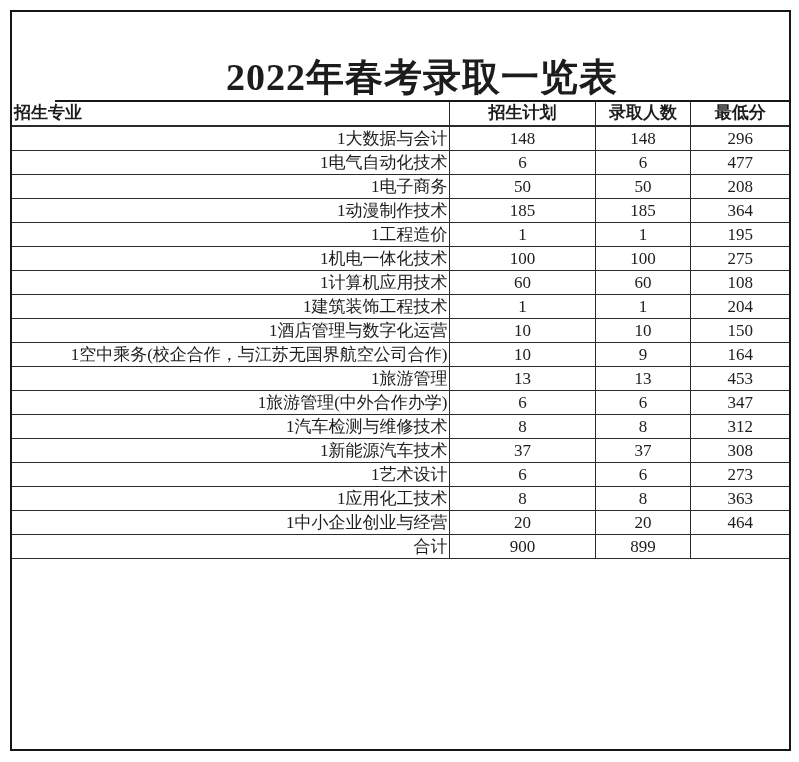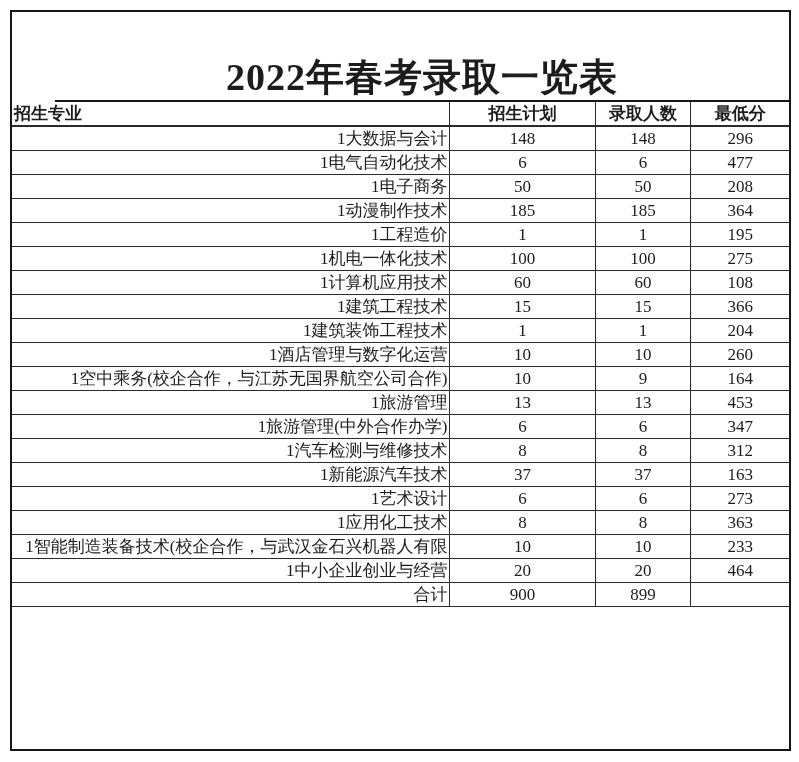--- a/index.html
+++ b/index.html
@@ -62,20 +62,21 @@
     line-height: 23px;
     padding: 0 1px 0 2px;
     overflow: hidden;
     white-space: nowrap;
   }
   .admissions thead th {
     font-weight: bold;
     text-align: center;
     border-top: none;
     border-bottom-width: 2px;
+    font-family: Liberation Mono, monospace;
   }
   .admissions thead th.major {
     text-align: left;
   }
   .admissions td.major {
     text-align: right;
   }
   .admissions td.num {
     text-align: center;
   }
@@ -144,36 +145,30 @@
             <td class="num">100</td>
             <td class="num">275</td>
           </tr>
           <tr>
             <td class="major">1计算机应用技术</td>
             <td class="num">60</td>
             <td class="num">60</td>
             <td class="num">108</td>
           </tr>
           <tr>
-            <td class="major">1建筑工程技术</td>
-            <td class="num">15</td>
-            <td class="num">15</td>
-            <td class="num">366</td>
-          </tr>
-          <tr>
             <td class="major">1建筑装饰工程技术</td>
             <td class="num">1</td>
             <td class="num">1</td>
             <td class="num">204</td>
           </tr>
           <tr>
             <td class="major">1酒店管理与数字化运营</td>
             <td class="num">10</td>
             <td class="num">10</td>
-            <td class="num">260</td>
+            <td class="num">150</td>
           </tr>
           <tr>
             <td class="major">1空中乘务(校企合作，与江苏无国界航空公司合作)</td>
             <td class="num">10</td>
             <td class="num">9</td>
             <td class="num">164</td>
           </tr>
           <tr>
             <td class="major">1旅游管理</td>
             <td class="num">13</td>
@@ -189,39 +184,33 @@
           <tr>
             <td class="major">1汽车检测与维修技术</td>
             <td class="num">8</td>
             <td class="num">8</td>
             <td class="num">312</td>
           </tr>
           <tr>
             <td class="major">1新能源汽车技术</td>
             <td class="num">37</td>
             <td class="num">37</td>
-            <td class="num">163</td>
+            <td class="num">308</td>
           </tr>
           <tr>
             <td class="major">1艺术设计</td>
             <td class="num">6</td>
             <td class="num">6</td>
             <td class="num">273</td>
           </tr>
           <tr>
             <td class="major">1应用化工技术</td>
             <td class="num">8</td>
             <td class="num">8</td>
             <td class="num">363</td>
-          </tr>
-          <tr>
-            <td class="major">1智能制造装备技术(校企合作，与武汉金石兴机器人有限</td>
-            <td class="num">10</td>
-            <td class="num">10</td>
-            <td class="num">233</td>
           </tr>
           <tr>
             <td class="major">1中小企业创业与经营</td>
             <td class="num">20</td>
             <td class="num">20</td>
             <td class="num">464</td>
           </tr>
           <tr>
             <td class="major">合计</td>
             <td class="num">900</td>

